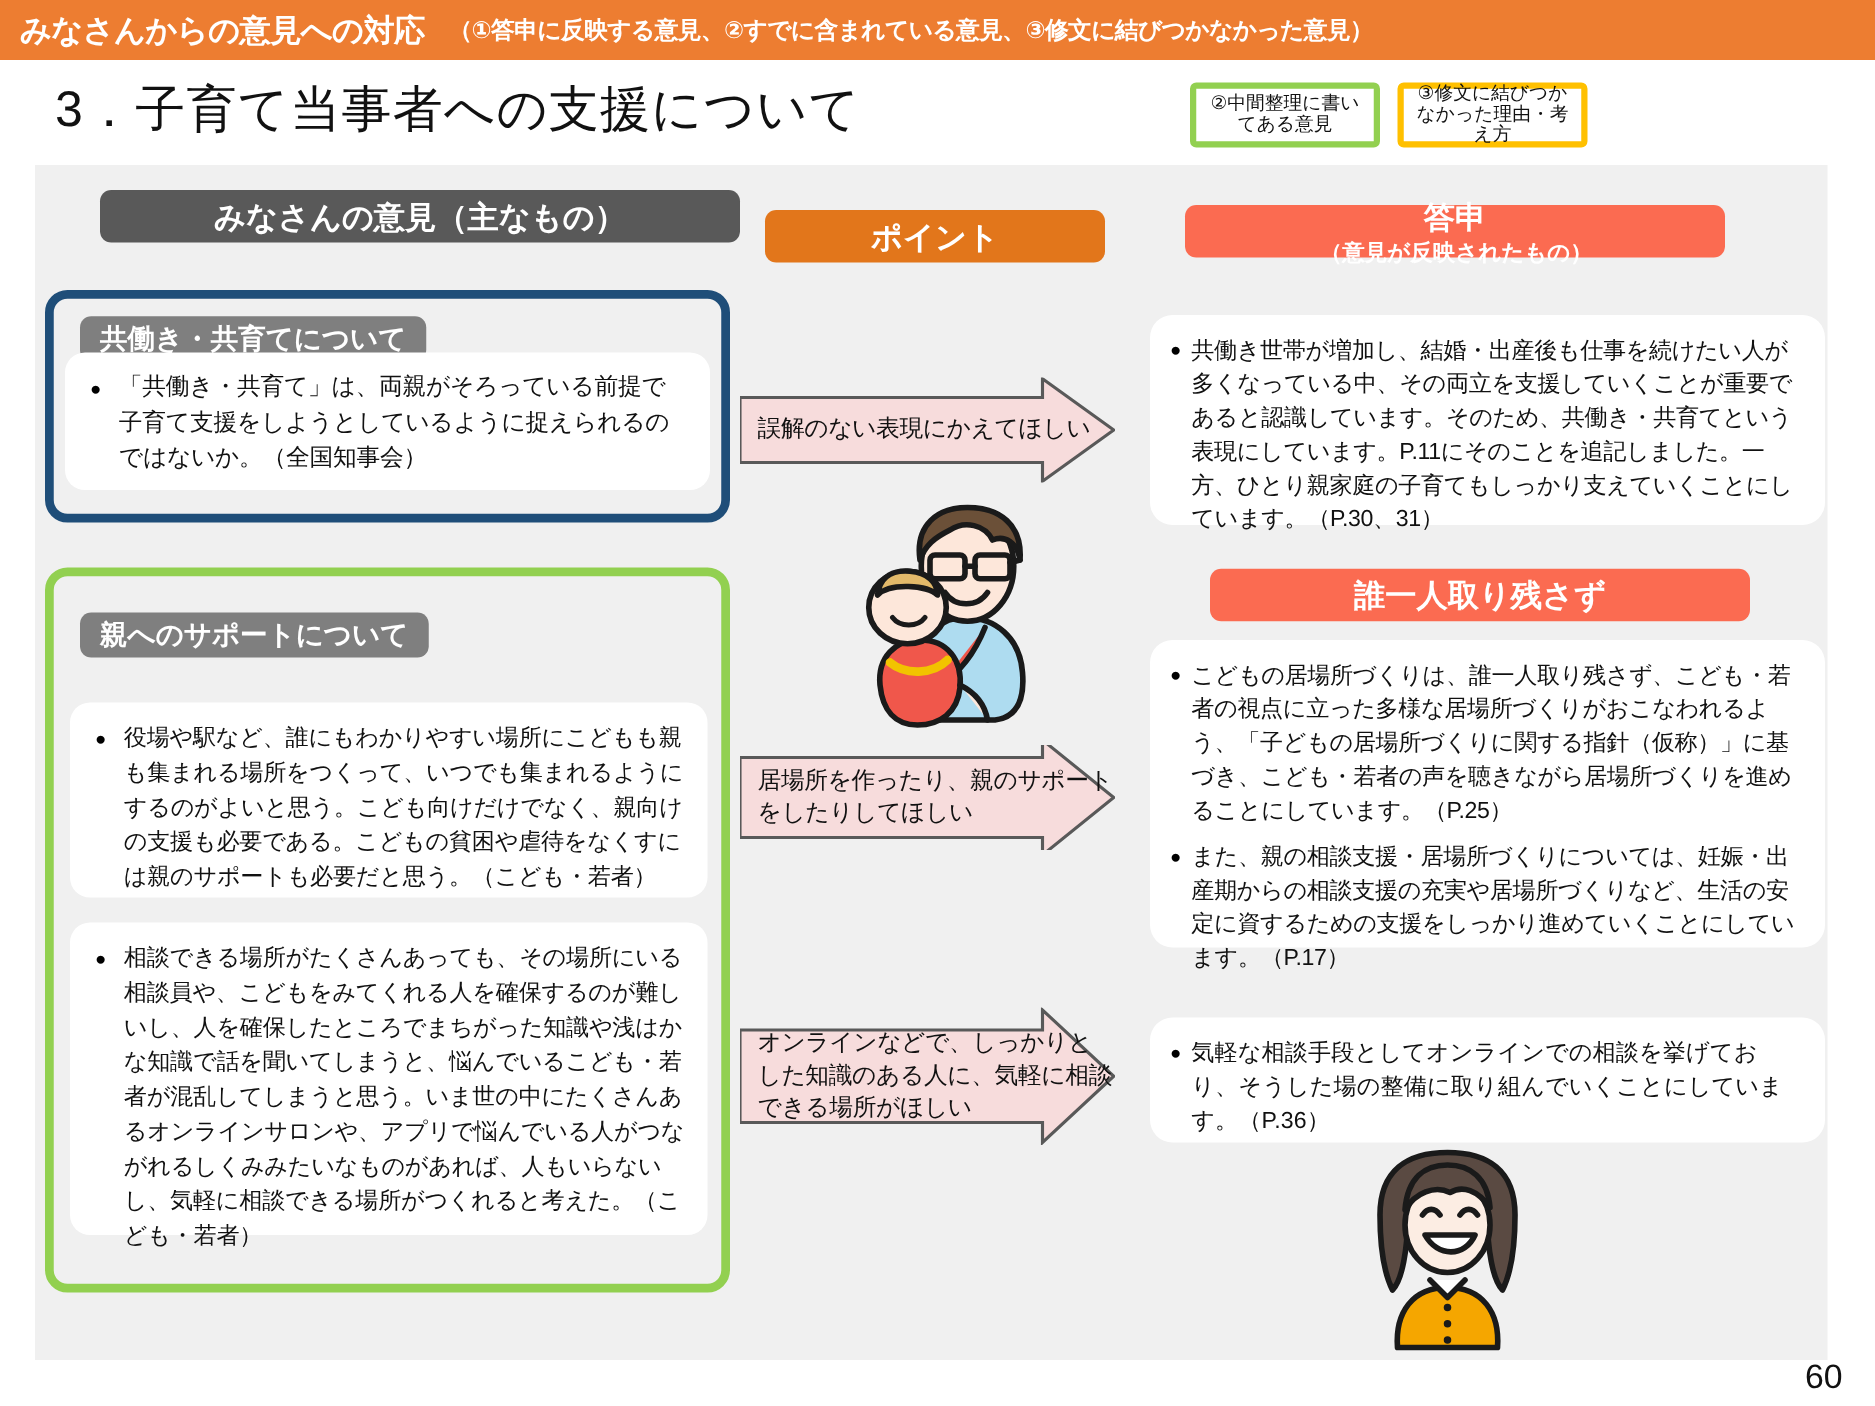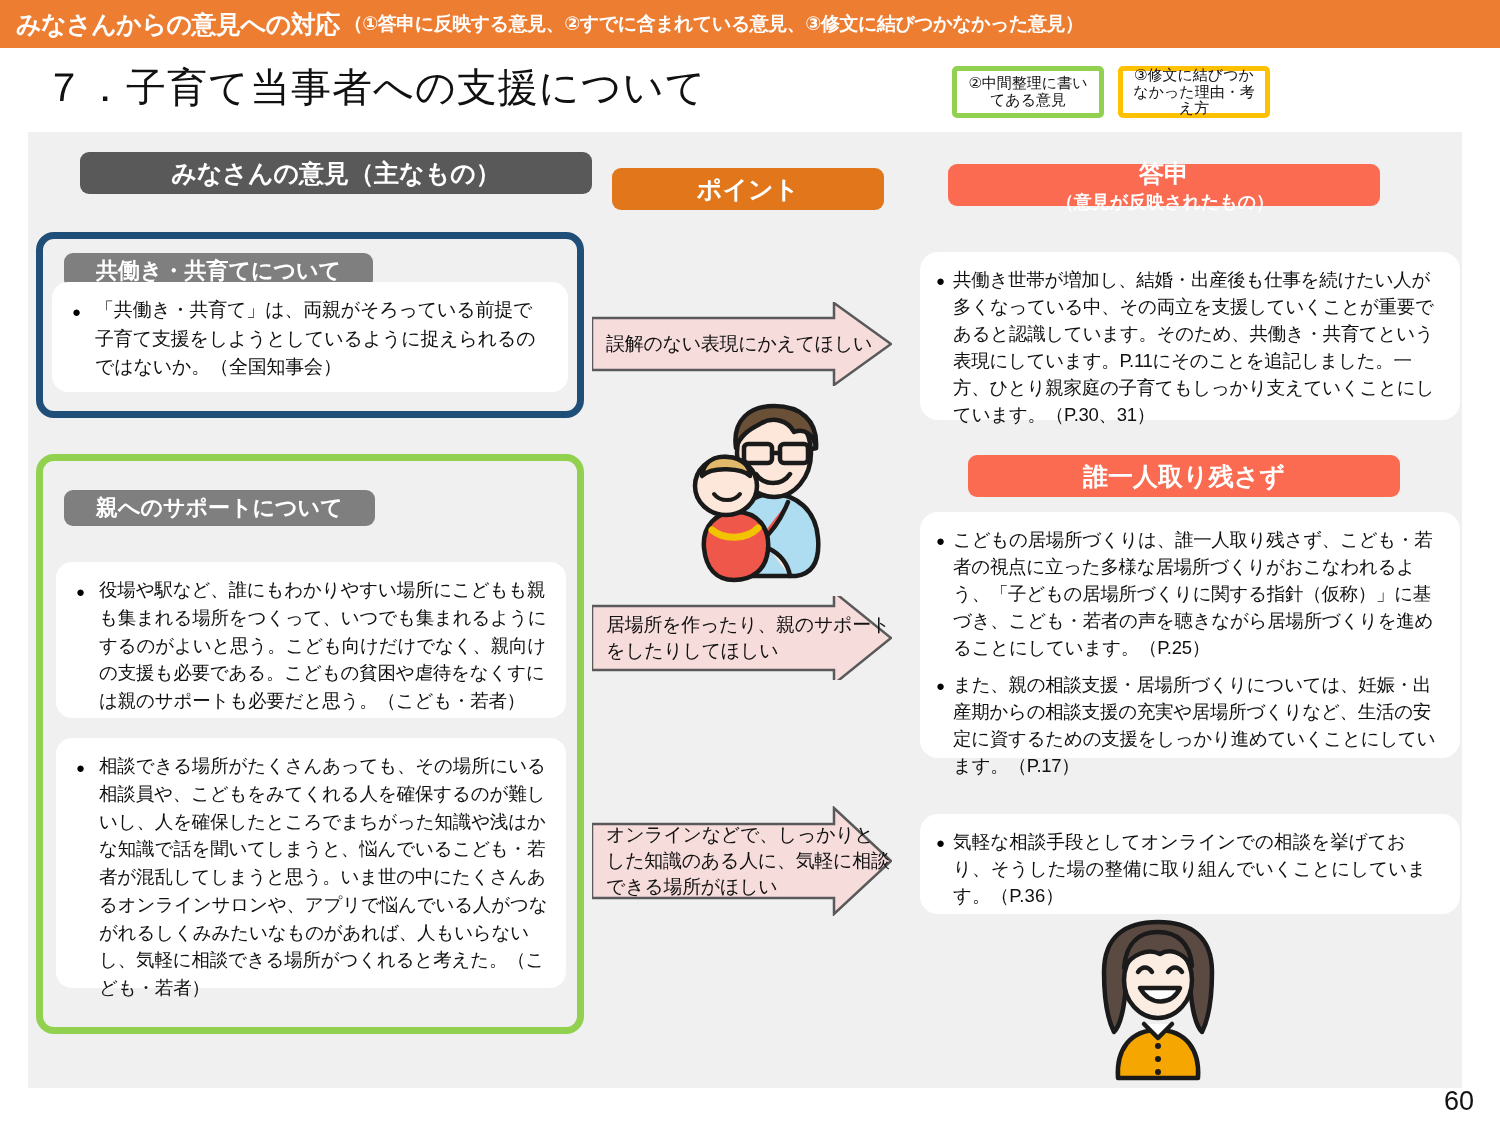--- a/index.html
+++ b/index.html
@@ -11,21 +11,21 @@
   }
   #slide { position: relative; width: 1500px; height: 1125px; background: #fff; }
 
   
   .banner {
     position: absolute; left: 0; top: 0; width: 1500px; height: 48px;
     background: #ED7D31; color: #fff;
     display: flex; align-items: center; padding-left: 16px;
   }
   .banner-main { font-size: 25px; font-weight: bold; letter-spacing: -0.5px; }
-  .banner-sub  { font-size: 19px; font-weight: bold; margin-left: 4px; letter-spacing: -0.5px; }
+  .banner-sub  { font-size: 19px; font-weight: bold; margin-left: 19px; letter-spacing: -0.5px; }
 
   
   .slide-title {
     position: absolute; left: 44px; top: 60px;
     font-size: 40px; font-weight: normal; color: #111;
     letter-spacing: 1px;
   }
 
   
   .legend { position: absolute; top: 66px; left: 952px; display: flex; gap: 14px; }
@@ -56,21 +56,21 @@
   .pill-where    { left: 968px; top: 455px; width: 432px; height: 42px; background: #FB6B51; font-size: 25px; }
 
   
   .cat-box { position: absolute; border-radius: 18px; background: #F0F0F0; }
   .cat-blue  { left: 36px; top: 232px; width: 548px; height: 186px; border: 7px solid #1F4E79; }
   .cat-green { left: 36px; top: 454px; width: 548px; height: 580px; border: 7px solid #92D050; }
 
   .cat-label {
     position: absolute; background: #7F7F7F; color: #fff; border-radius: 9px;
     font-size: 22px; font-weight: bold; display: flex; align-items: center;
-    padding: 0 32px; height: 36px;
+    padding: 0 16px; height: 36px;
   }
   .lbl-blue  { left: 64px; top: 253px; }
   .lbl-green { left: 64px; top: 490px; }
 
   .white-card {
     position: absolute; background: #fff; border-radius: 16px;
     padding: 14px 18px 14px 20px;
   }
   .card-1 { left: 52px; top: 282px; width: 516px; height: 110px; }
   .card-2 { left: 56px; top: 562px; width: 510px; height: 156px; }
@@ -121,21 +121,21 @@
 </head>
 <body>
 
 <div id="slide">
 
   <div class="banner">
     <span class="banner-main">みなさんからの意見への対応</span>
     <span class="banner-sub">（①答申に反映する意見、②すでに含まれている意見、③修文に結びつかなかった意見）</span>
   </div>
 
-  <div class="slide-title">７．子育て当事者への支援について</div>
+  <div class="slide-title">3．子育て当事者への支援について</div>
 
   <div class="legend">
     <div class="chip chip-2">②中間整理に書いてある意見</div>
     <div class="chip chip-3">③修文に結びつかなかった理由・考え方</div>
   </div>
 
   <div class="panel"></div>
 
   <div class="pill pill-opinions">みなさんの意見（主なもの）</div>
   <div class="pill pill-point">ポイント</div>

